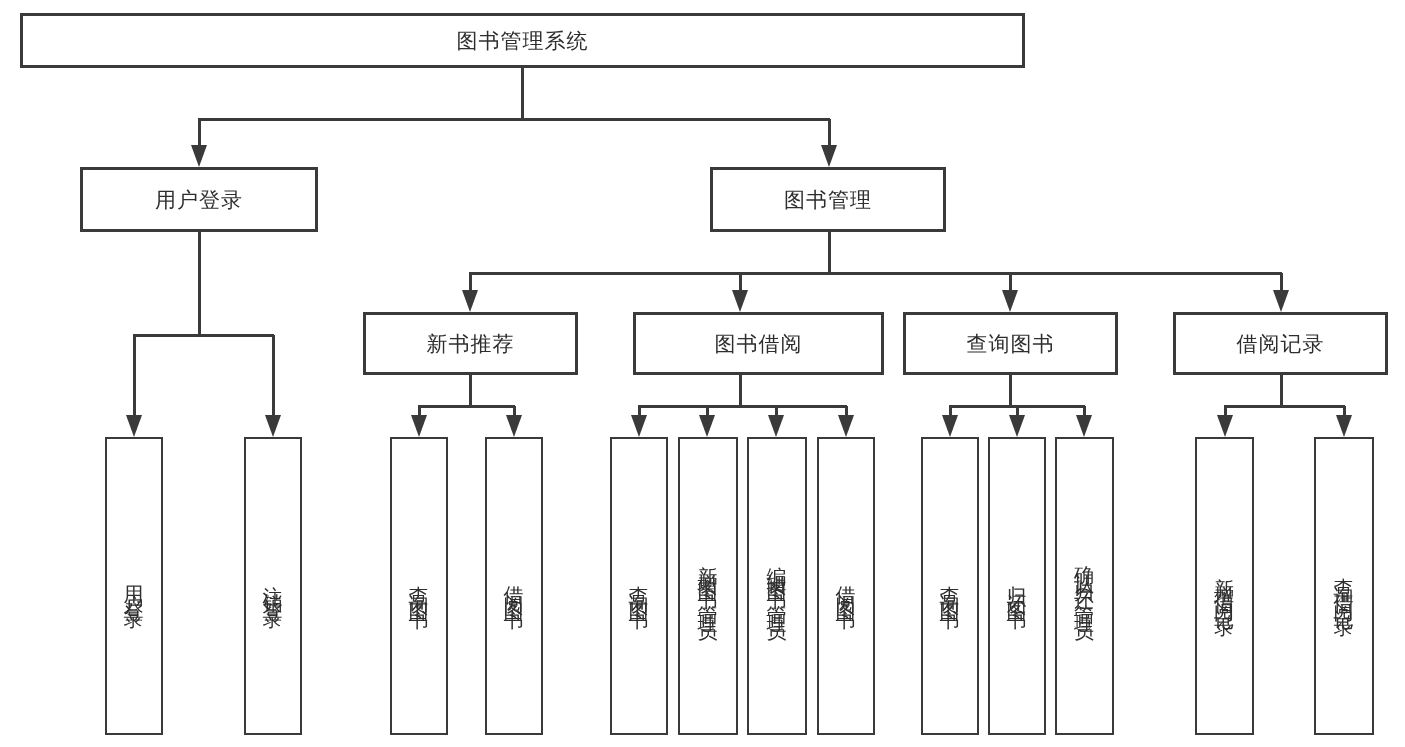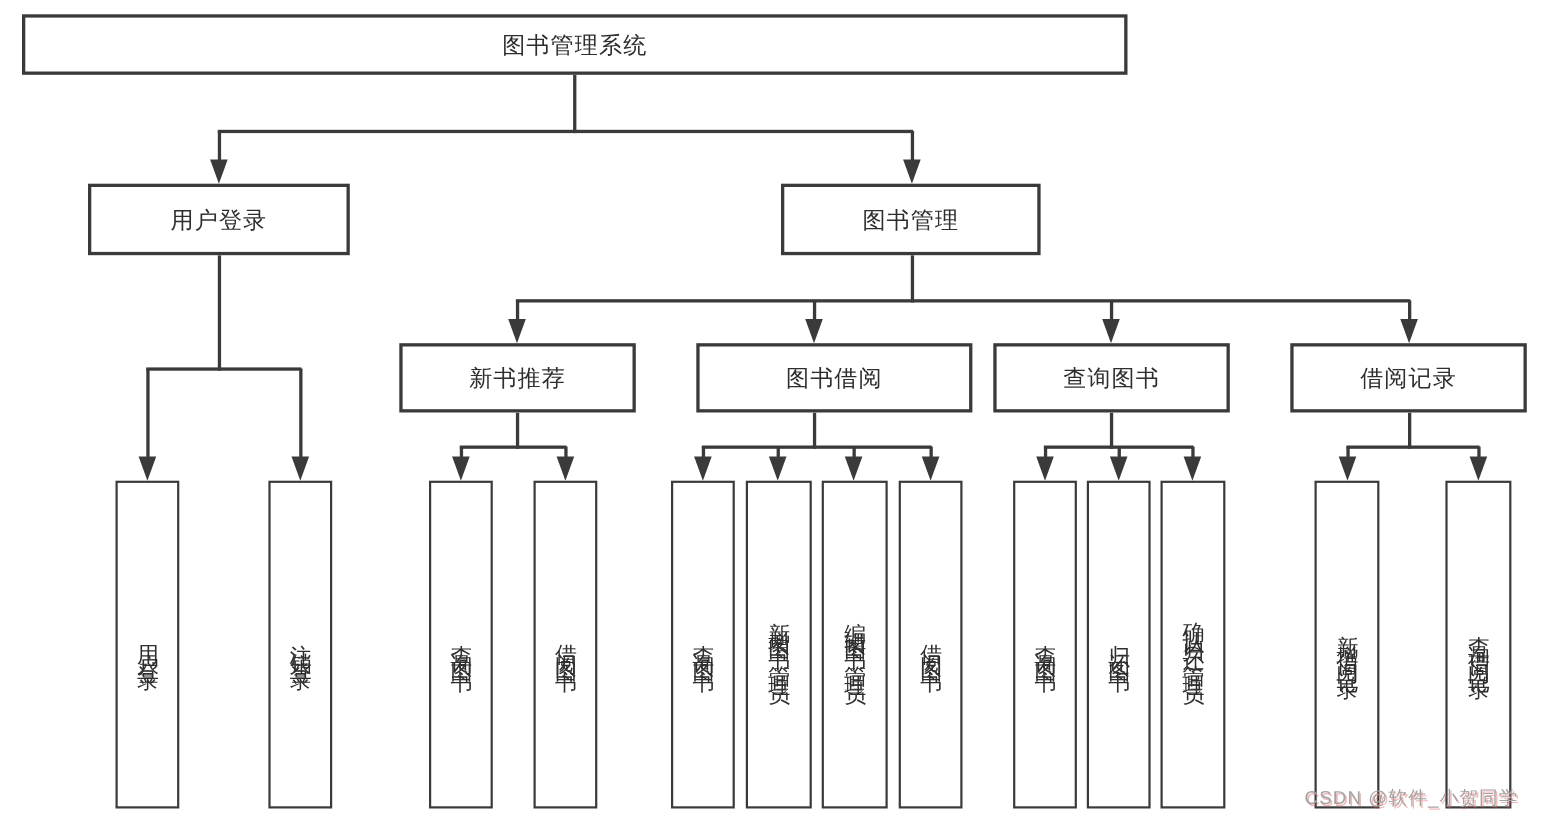--- a/index.html
+++ b/index.html
@@ -151,14 +151,13 @@
       <div class="v-line" style="left: 1083px; top: 406px; width: 3px; height: 13px;"></div>
       <div class="arrow" style="left: 1076px; top: 415px;"></div>
       <div class="v-line" style="left: 1280px; top: 375px; width: 3px; height: 33px;"></div>
       <div class="h-line" style="left: 1224px; top: 405px; width: 121px; height: 3px;"></div>
       <div class="v-line" style="left: 1224px; top: 406px; width: 3px; height: 13px;"></div>
       <div class="arrow" style="left: 1217px; top: 415px;"></div>
       <div class="v-line" style="left: 1343px; top: 406px; width: 3px; height: 13px;"></div>
       <div class="arrow" style="left: 1336px; top: 415px;"></div>
     </div>
 
-  <div class="watermark">CSDN @软件_小贺同学</div>
 </div>
 
 </body></html>

